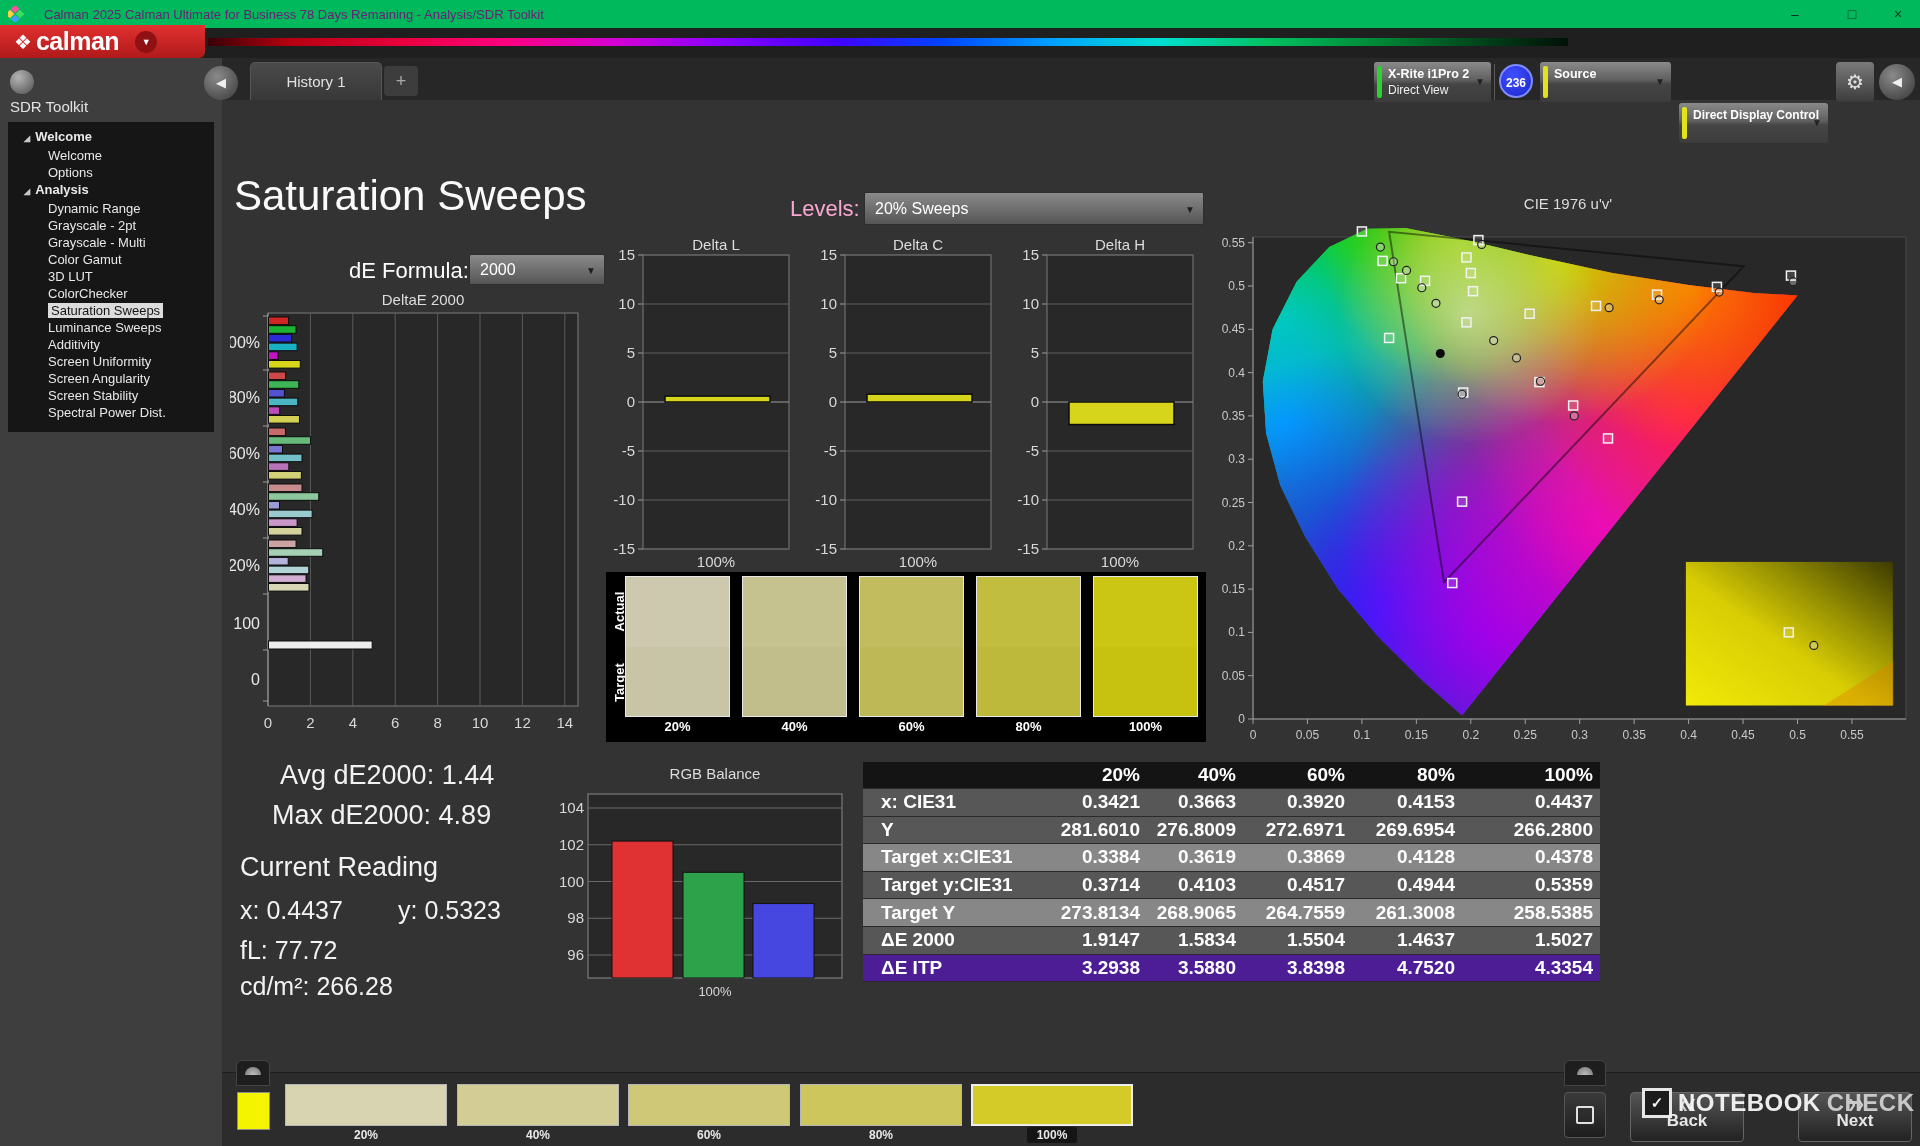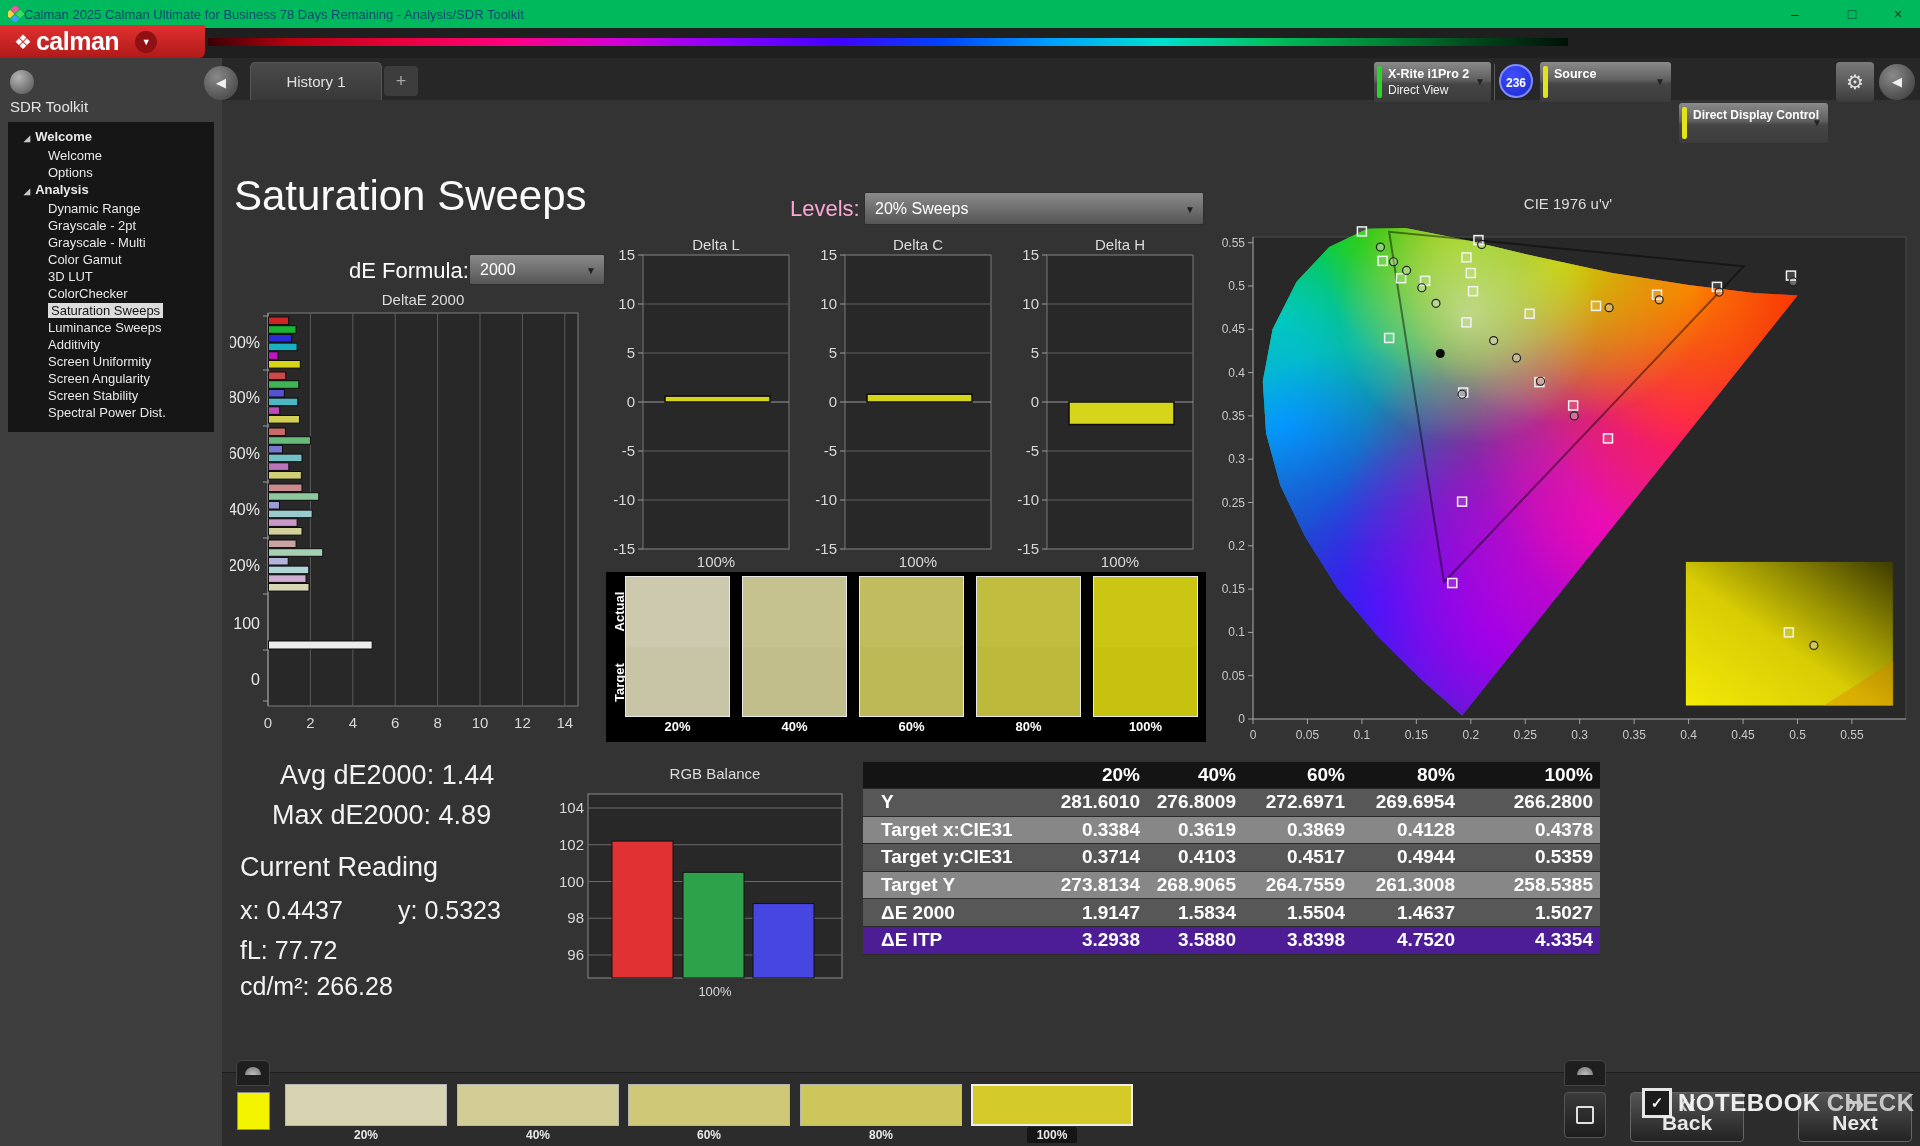--- a/index.html
+++ b/index.html
@@ -1,20 +1,20 @@
 <!DOCTYPE html>
 <html><head>
 <meta charset="utf-8">
 <style>
   html,body{margin:0;padding:0;background:#111;}
   #app{position:relative;width:1920px;height:1146px;background:#333;overflow:hidden;font-family:"Liberation Sans",sans-serif;}
   .abs{position:absolute;}
   
   #titlebar{left:0;top:0;width:1920px;height:28px;background:#00b95d;display:flex;align-items:center;}
-  #titlebar .ttl{font-size:13px;color:#0c4a6e;margin-left:0;}
+  #titlebar .ttl{font-size:13px;color:#701a75;margin-left:20px;}
   .winbtn{position:absolute;top:0;width:40px;height:28px;text-align:center;line-height:28px;font-size:14px;color:#093620;cursor:default;}
   
   #logorow{left:0;top:28px;width:1920px;height:30px;background:#1f1f1f;}
   #rainbow{left:208px;top:38px;width:1360px;height:8px;background:linear-gradient(90deg,#3a0006 0%,#b50010 6%,#e8003c 14%,#ff0080 22%,#d400d4 30%,#8800ff 38%,#4400ff 46%,#0044ff 54%,#00a0ff 62%,#00e0d0 70%,#00c060 78%,#008838 86%,#004018 94%,#001008 100%);}
   #redbox{left:0;top:25px;width:205px;height:33px;background:linear-gradient(#e23030,#b01a1a);border-radius:0 0 6px 0;display:flex;align-items:center;}
   #redbox .diam{color:#fff;font-size:20px;margin-left:14px;}
   #redbox .word{color:#fff;font-size:25px;font-weight:bold;letter-spacing:-0.5px;margin-left:4px;}
   #redbox .dropcirc{width:22px;height:22px;border-radius:50%;background:#8f1114;color:#fff;font-size:9px;text-align:center;line-height:22px;margin-left:16px;}
   
   #sidebar{left:0;top:58px;width:222px;height:1088px;background:#3e3e3e;}
@@ -86,21 +86,21 @@
   .bsw{position:absolute;top:1084px;width:162px;height:42px;border:1px solid #b5b5b5;box-sizing:border-box;}
   .bsw.sel{border:2px solid #ededed;}
   .bswlbl{position:absolute;top:1128px;width:162px;text-align:center;font-size:12px;font-weight:bold;color:#e8e8e8;}
   .bswlbl .chip{padding:1px 10px;border-radius:2px;}
   .bswlbl .chip.sel{background:#151515;}
   #mini-right{left:1564px;top:1060px;width:42px;height:26px;}
   #btn-square{left:1564px;top:1092px;width:42px;height:46px;background:linear-gradient(#3a3a3a,#1e1e1e);border:1px solid #555;border-radius:4px;display:flex;align-items:center;justify-content:center;box-sizing:border-box;}
   .sqicon{width:14px;height:14px;border:2px solid #e0e0e0;border-radius:2px;}
   .navbtn{top:1092px;width:114px;height:50px;background:linear-gradient(#555,#222);border:1px solid #666;border-radius:4px;box-sizing:border-box;text-align:center;}
   .navbtn .chev{font-size:12px;color:#cfcfcf;letter-spacing:-2px;margin-top:4px;}
-  .navbtn .nlbl{font-size:21px;font-weight:bold;color:#e8e8e8;}
+  .navbtn .nlbl{font-size:17px;font-weight:bold;color:#e8e8e8;}
   #btn-back{left:1630px;}
   #btn-next{left:1798px;}
   #watermark{left:1642px;top:1088px;display:flex;align-items:center;gap:6px;z-index:50;opacity:0.95;}
   #watermark .wbox{width:24px;height:24px;background:#1a1a1a;border:3px solid #f0f0f0;color:#fff;font-size:15px;font-weight:bold;text-align:center;line-height:24px;}
   #watermark .w1{font-size:24px;font-weight:800;color:#f7f7f7;letter-spacing:0.5px;}
   #watermark .w2{font-size:24px;font-weight:800;color:#cfcfcf;letter-spacing:0.5px;}
 </style>
 </head>
 <body>
 
@@ -564,20 +564,28 @@
 
   <div id="detail-table" class="abs">
       <div class="trow hdr">
         <div class="cell" style="right: 460px;">20%</div>
         <div class="cell" style="right: 364px;">40%</div>
         <div class="cell" style="right: 255px;">60%</div>
         <div class="cell" style="right: 145px;">80%</div>
         <div class="cell" style="right: 7px;">100%</div>
       </div>
       <div class="trow" style="background: rgb(87, 87, 87);">
+        <div class="rlabel">x: CIE31</div>
+        <div class="cell" style="right: 460px;">0.3421</div>
+        <div class="cell" style="right: 364px;">0.3663</div>
+        <div class="cell" style="right: 255px;">0.3920</div>
+        <div class="cell" style="right: 145px;">0.4153</div>
+        <div class="cell" style="right: 7px;">0.4437</div>
+      </div>
+      <div class="trow" style="background: rgb(87, 87, 87);">
         <div class="rlabel">Y</div>
         <div class="cell" style="right: 460px;">281.6010</div>
         <div class="cell" style="right: 364px;">276.8009</div>
         <div class="cell" style="right: 255px;">272.6971</div>
         <div class="cell" style="right: 145px;">269.6954</div>
         <div class="cell" style="right: 7px;">266.2800</div>
       </div>
       <div class="trow" style="background: rgb(135, 135, 135);">
         <div class="rlabel">Target x:CIE31</div>
         <div class="cell" style="right: 460px;">0.3384</div>

